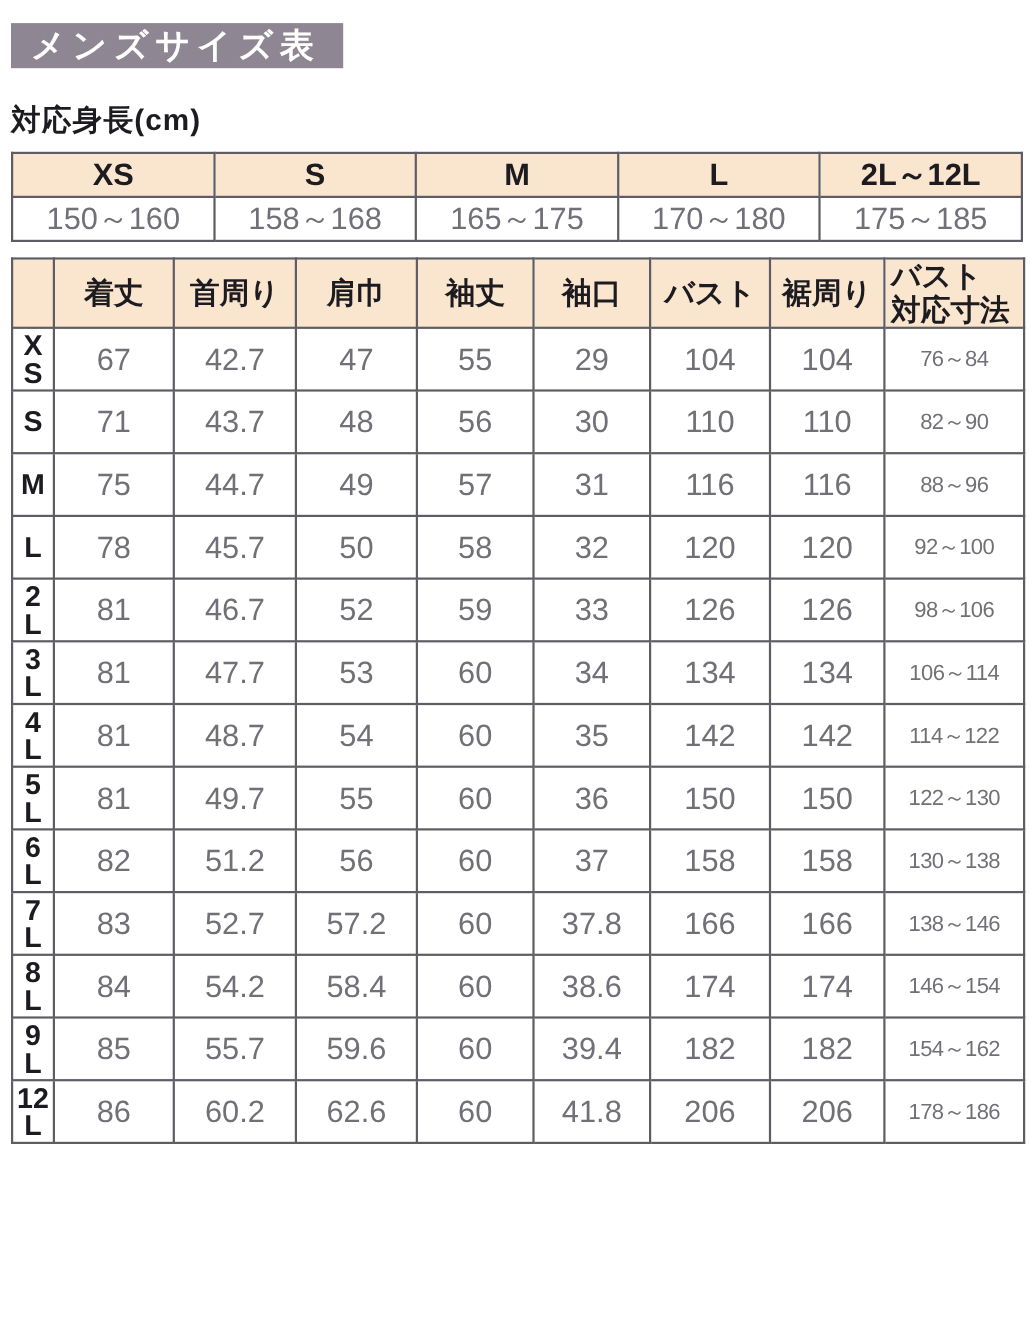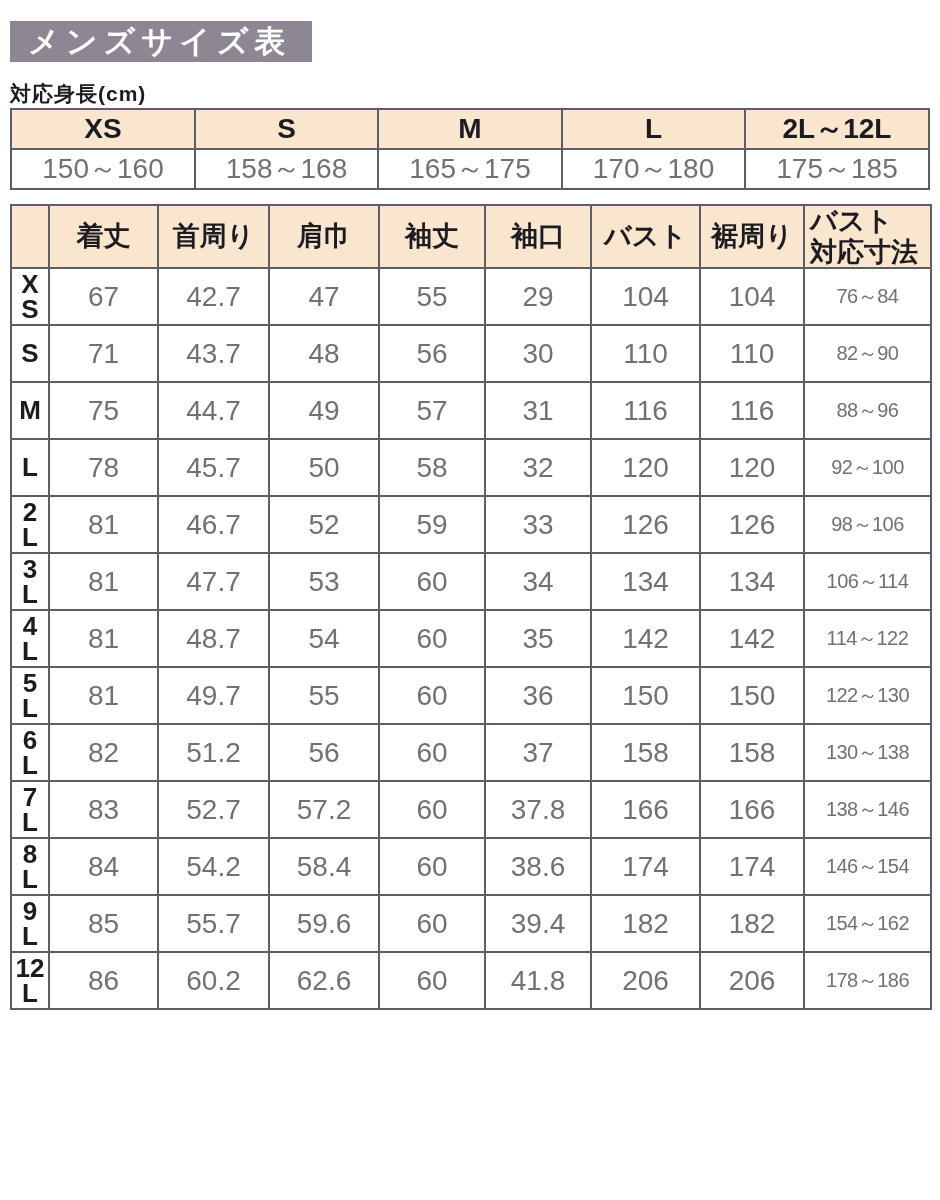--- a/index.html
+++ b/index.html
@@ -10,28 +10,28 @@
   }
   .page{padding:21px 10px 0 10px;border-radius:19px;}
 
   .title-bar{
     display:block;width:302px;height:41px;line-height:41px;
     background:#8e8793;color:#ffffff;font-weight:bold;font-size:31px;
     letter-spacing:6px;padding-left:18px;box-sizing:border-box;
     white-space:nowrap;overflow:hidden;
   }
   .section-label{
-    margin-top:18px;font-size:21px;font-weight:bold;color:#1c1b20;
+    margin-top:29px;font-size:27px;font-weight:bold;color:#1c1b20;
     letter-spacing:1px;
   }
 
   table{border-collapse:collapse;table-layout:fixed;}
   th,td{border:2px solid #5f5d63;text-align:center;padding:0;box-sizing:border-box;overflow:hidden;}
 
-  .height-table{width:918px;}
+  .height-table{width:918px;margin-top:11px;}
   .height-table thead th{
     background:#fae5ce;height:34px;font-size:28px;font-weight:bold;color:#1c1b20;
   }
   .height-table tbody td{height:26px;font-size:28px;color:#727077;}
 
   .size-table{width:920px;margin-top:14px;}
   .size-table thead th{
     background:#fae5ce;height:63px;font-size:27px;font-weight:bold;color:#1c1b20;
     white-space:pre-line;line-height:1.12;
   }

